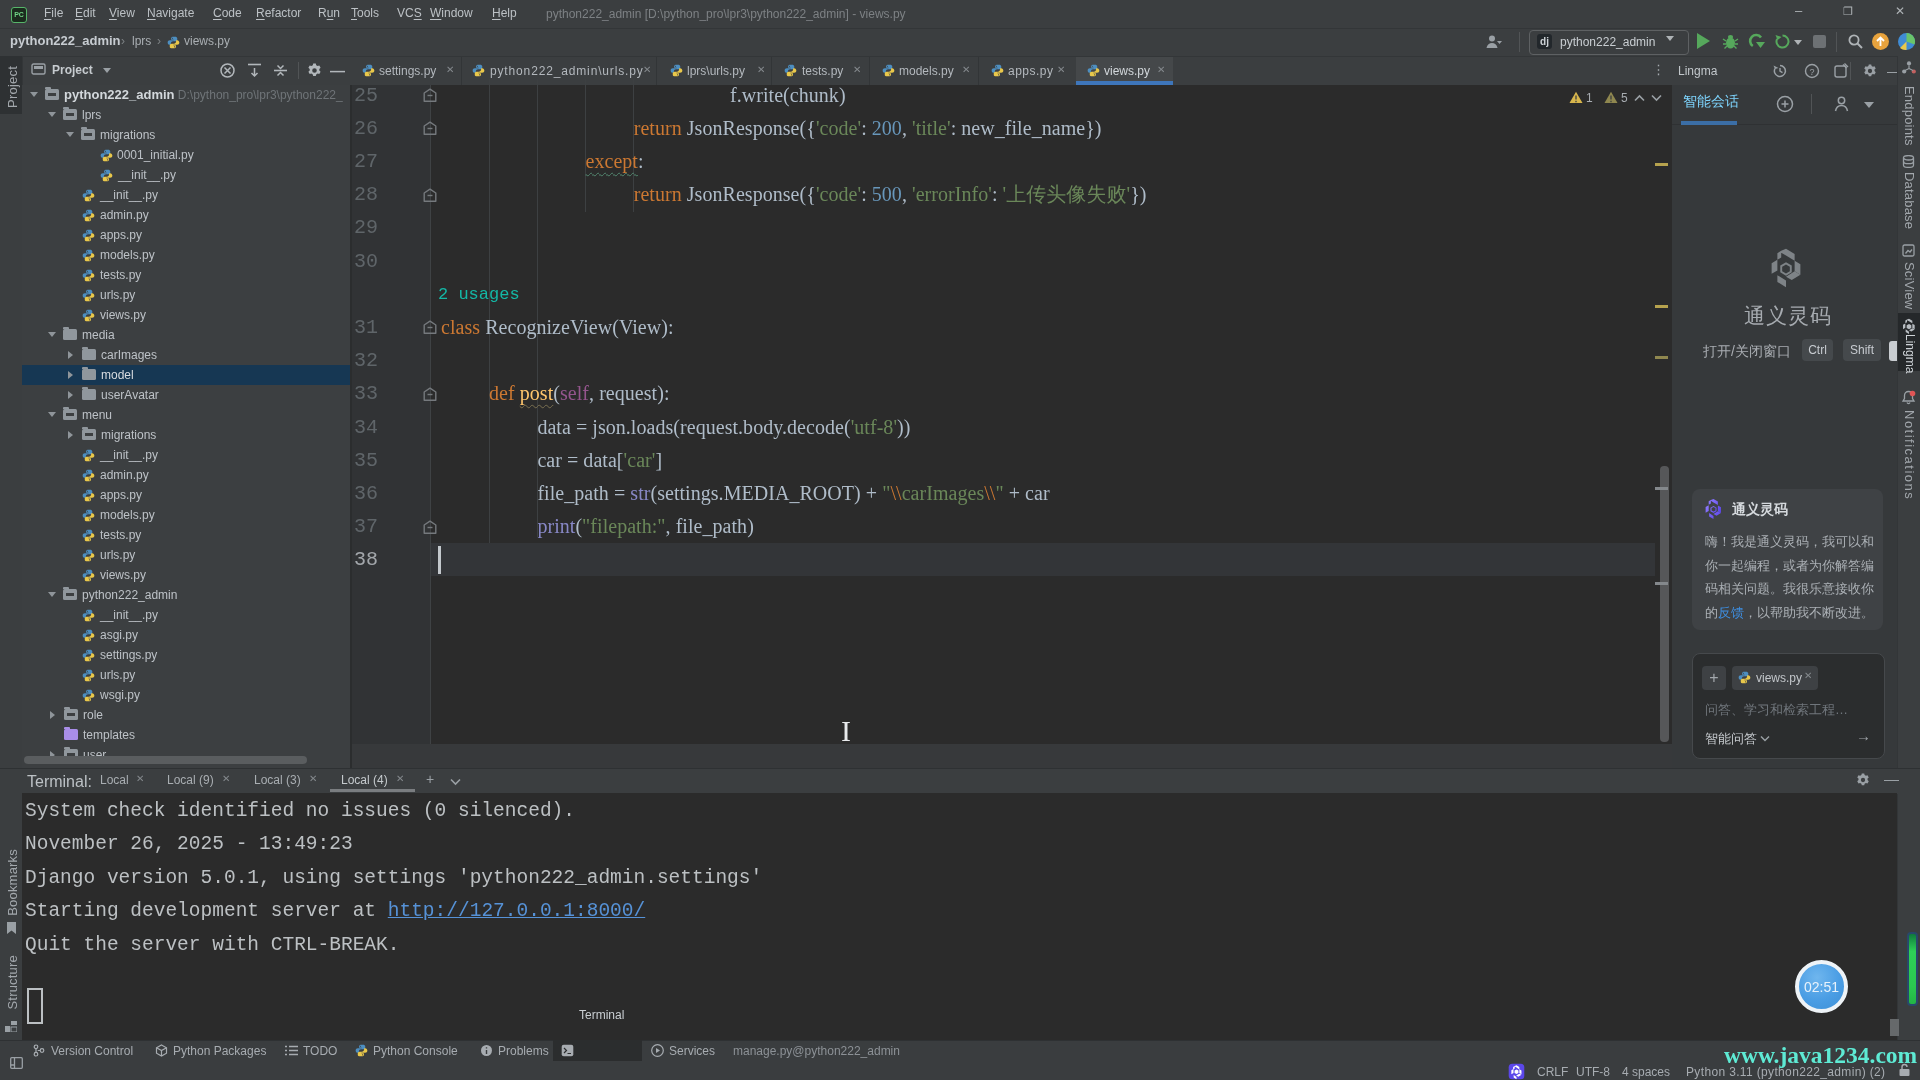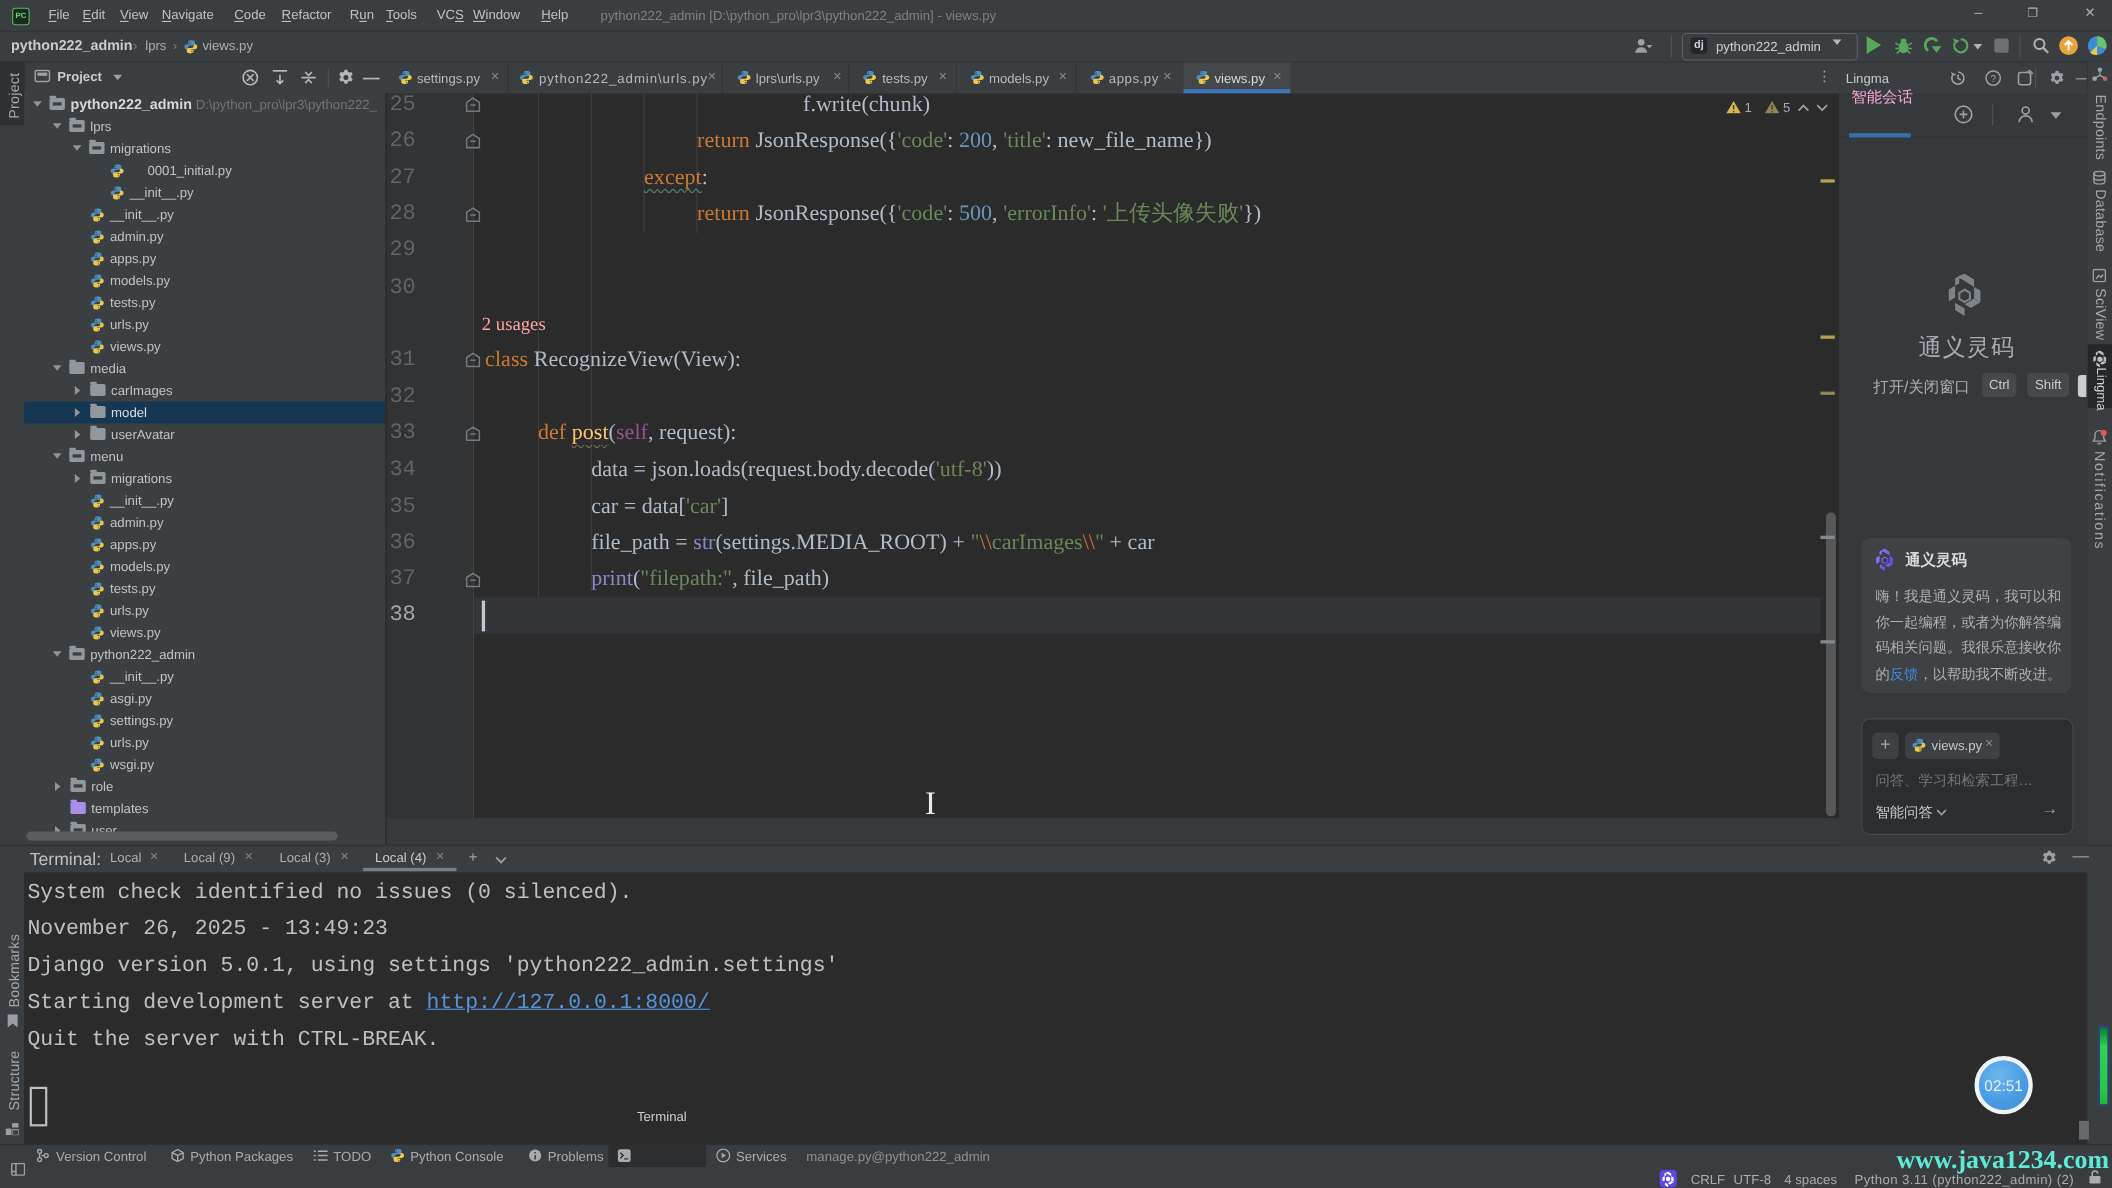--- a/index.html
+++ b/index.html
@@ -235,21 +235,21 @@
     <rect x="6" y="0" width="6" height="4" fill="#9aa0a5"></rect>
     <rect x="6" y="6" width="6" height="5" fill="none" stroke="#9aa0a5"></rect>
   </svg>
 
 <div class="a" id="ptree"></div>
 <div class="tr" style="top:85px;left:30px"><s class="cv"></s><i class="fo pk"></i><b style="color:#d3d8dc;font-size:13px">python222_admin</b><span class="dim" style="font-size:12px"> D:\python_pro\lpr3\python222_</span></div>
 <div class="tr" style="top:105px;left:48px"><s class="cv"></s><i class="fo pk"></i>lprs</div>
 <div class="tr" style="top:125px;left:66px"><s class="cv"></s><i class="fo pk"></i>migrations</div>
 <div class="tr" style="top:145px;left:100px"><svg width="13" height="13">
       <use href="#ipy"></use>
-    </svg><span style="margin-left:21px">0001_initial.py</span></div>
+    </svg><span style="margin-left:4px">0001_initial.py</span></div>
 <div class="tr" style="top:165px;left:100px"><svg width="13" height="13">
       <use href="#ipy"></use>
     </svg><span style="margin-left:5px">__init__.py</span></div>
 <div class="tr" style="top:185px;left:82px"><svg width="13" height="13">
       <use href="#ipy"></use>
     </svg><span style="margin-left:5px">__init__.py</span></div>
 <div class="tr" style="top:205px;left:82px"><svg width="13" height="13">
       <use href="#ipy"></use>
     </svg><span style="margin-left:5px">admin.py</span></div>
 <div class="tr" style="top:225px;left:82px"><svg width="13" height="13">
@@ -361,21 +361,21 @@
     <path d="M4.5 7.5h5" stroke="#75797d" stroke-width="1.4"></path>
   </svg>
 <svg class="a" style="left:423px;top:519.5px" width="14" height="15" viewBox="0 0 14 15">
     <path d="M7 1.2L12.8 5v8.2H1.2V5z" fill="none" stroke="#75797d" stroke-width="1.4" stroke-linejoin="round"></path>
     <path d="M4.5 7.5h5" stroke="#75797d" stroke-width="1.4"></path>
   </svg>
 <div class="cl" style="left:730px;top:78.5px">f.write(chunk)</div>
 <div class="cl" style="left:633.7px;top:111.7px"><span class="kw">return</span> JsonResponse({<span class="st">'code'</span>: <span class="nm">200</span>, <span class="st">'title'</span>: new_file_name})</div>
 <div class="cl" style="left:585.5px;top:144.9px"><span class="kw wv">except</span>:</div>
 <div class="cl" style="left:633.7px;top:178.1px"><span class="kw">return</span> JsonResponse({<span class="st">'code'</span>: <span class="nm">500</span>, <span class="st">'errorInfo'</span>: <span class="st">'上传头像失败'</span>})</div>
-<div class="cl" style="left:438px;top:277.7px;font-family:Liberation Serif, serif;font-size:17px;letter-spacing:0;color:#fca5a5">2 usages</div>
+<div class="cl" style="left:438px;top:277.7px;font-family:Liberation Mono, monospace;font-size:17px;letter-spacing:0;color:#14b8a6">2 usages</div>
 <div class="cl" style="left:441px;top:310.9px"><span class="kw">class</span> RecognizeView(View):</div>
 <div class="cl" style="left:489px;top:377.3px"><span class="kw">def</span> <span class="fn wv2">post</span>(<span class="sf">self</span>, request):</div>
 <div class="cl" style="left:537.4px;top:410.5px">data = json.loads(request.body.decode(<span class="st">'utf-8'</span>))</div>
 <div class="cl" style="left:537.4px;top:443.7px">car = data[<span class="st">'car'</span>]</div>
 <div class="cl" style="left:537.4px;top:476.9px">file_path = <span class="bi">str</span>(settings.MEDIA_ROOT) + <span class="st">"</span><span class="kw">\\</span><span class="st">carImages</span><span class="kw">\\</span><span class="st">"</span> + car</div>
 <div class="cl" style="left:537.4px;top:510.1px"><span class="bi">print</span>(<span class="st">"filepath:"</span>, file_path)</div>
 <div class="a" style="left:438px;top:546px;width:2.5px;height:28px;background:#c3c8cc"></div>
 
 <svg class="a" style="left:1569px;top:91px" width="14" height="13" viewBox="0 0 14 13">
     <path d="M7 .8L13.5 12H.5z" fill="#d8b64c"></path>
@@ -394,21 +394,21 @@
     <path d="M1 1.5L5.5 6 10 1.5" stroke="#9aa0a5" stroke-width="1.6" fill="none"></path>
   </svg>
 <div class="a" style="left:1660px;top:466px;width:9px;height:276px;background:rgba(166,170,175,.35);border-radius:4px"></div>
 <div class="a" style="left:1655px;top:163px;width:13px;height:3px;background:#b6a24e"></div>
 <div class="a" style="left:1655px;top:305px;width:13px;height:3px;background:#b6a24e"></div>
 <div class="a" style="left:1655px;top:356px;width:13px;height:3px;background:#8f874f"></div>
 <div class="a" style="left:1655px;top:487px;width:13px;height:3px;background:#84888c"></div>
 <div class="a" style="left:1655px;top:582px;width:13px;height:3px;background:#84888c"></div>
 
 <div class="a" id="lingma"></div>
-<div class="a nw" style="left:1683px;top:80px;font-size:14px;color:#f9a8d4">智能会话</div>
+<div class="a nw" style="left:1683px;top:93px;font-size:14px;color:#7dd3fc">智能会话</div>
 <div class="a" style="left:1672px;top:124px;width:225px;height:1px;background:#2f3133"></div>
 <div class="a" style="left:1681px;top:121px;width:56px;height:3.5px;background:#3b6ea6"></div>
 <svg class="a" style="left:1776px;top:95px" width="18" height="18" viewBox="0 0 18 18">
     <circle cx="9" cy="9" r="7.5" stroke="#9aa0a5" stroke-width="1.5" fill="none"></circle>
     <path d="M9 5.5v7M5.5 9h7" stroke="#9aa0a5" stroke-width="1.5"></path>
   </svg>
 <div class="a" style="left:1811px;top:94px;width:1px;height:20px;background:#515456"></div>
 <svg class="a" style="left:1832px;top:94px" width="19" height="19" viewBox="0 0 19 19">
     <circle cx="9.5" cy="6.5" r="3.2" stroke="#9aa0a5" stroke-width="1.5" fill="none"></circle>
     <path d="M3.5 17c.7-3.8 3.2-5.6 6-5.6s5.3 1.8 6 5.6" stroke="#9aa0a5" stroke-width="1.5" fill="none"></path>

